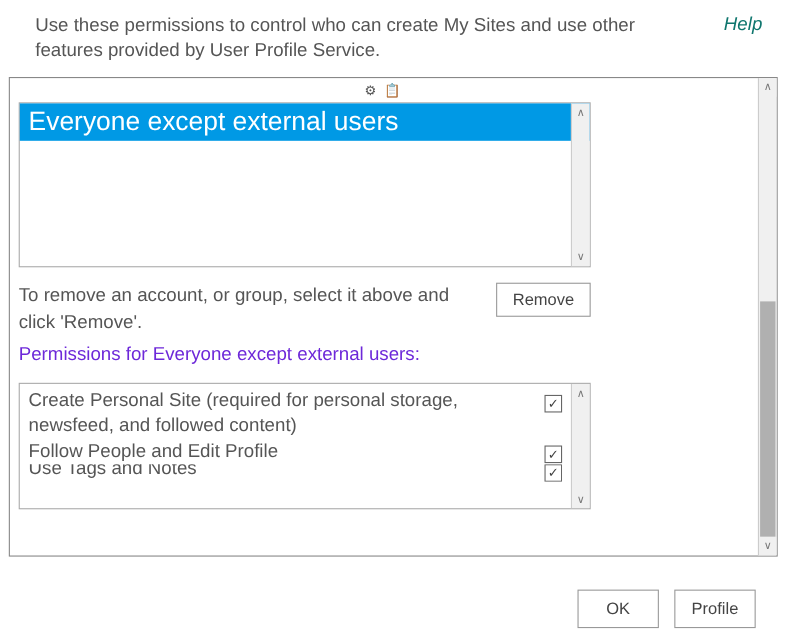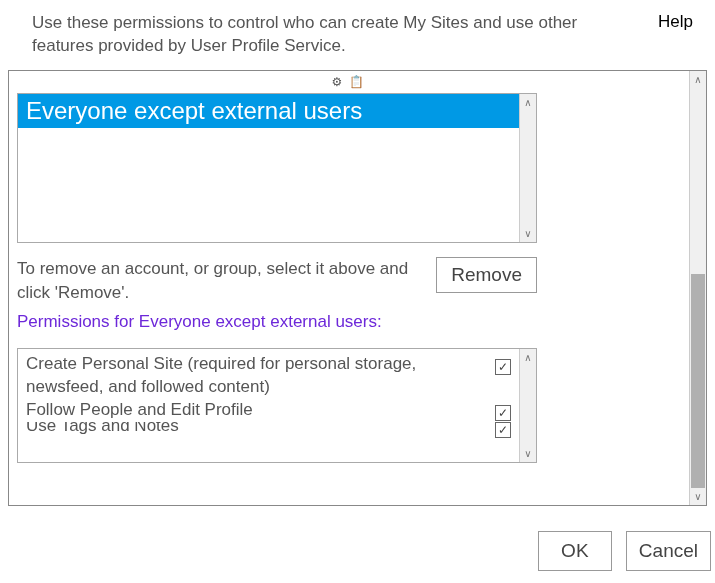--- a/index.html
+++ b/index.html
@@ -20,23 +20,24 @@
     align-items: flex-start;
     padding: 12px 22px 8px 32px;
   }
   .top-description {
     flex: 1;
     line-height: 1.35;
     color: #555;
     max-width: 580px;
   }
   .help-link {
-    color: #000000;
+    color: #0f766e;
     margin-left: 8px;
     cursor: pointer;
+    font-style: italic;
   }
   .outer-panel {
     border: 1px solid #888;
     margin: 4px 8px 0 8px;
     position: relative;
     height: 436px;
     padding: 0;
     overflow: hidden;
   }
   .outer-scroll {
@@ -116,21 +117,21 @@
   .remove-text {
     color: #555;
     line-height: 1.4;
     max-width: 400px;
   }
   .btn {
     border: 1px solid #999;
     background: #fff;
     padding: 6px 14px;
     font-family: inherit;
-    font-size: 19px;
+    font-size: 15px;
     color: #444;
     cursor: pointer;
   }
   .perm-label {
     margin-top: 8px;
     color: #6d28d9;
   }
   .perm-list {
     border: 1px solid #aaa;
     margin-top: 16px;
@@ -167,21 +168,21 @@
     flex-shrink:0;
   }
   .perm-item.cut .label { overflow:hidden; white-space:nowrap; }
   .perm-item.cut {
     height: 16px;
     overflow: hidden;
     align-items: flex-end;
   }
   .button-row {
     position: absolute;
-    right: 4px;
+    right: 28px;
     bottom: 12px;
     display: flex;
     gap: 14px;
   }
   .button-row .btn { min-width: 74px; padding: 8px 12px; }
 </style>
 </head>
 <body>
 
 <div class="top-row">
@@ -234,14 +235,14 @@
     <div class="up">∧</div>
     <div class="track">
         <div class="thumb"></div>
       </div>
     <div class="down">∨</div>
   </div>
 </div>
 
 <div class="button-row">
   <button class="btn">OK</button>
-  <button class="btn">Cancel</button>
+  <button class="btn">Profile</button>
 </div>
 
 </body></html>

